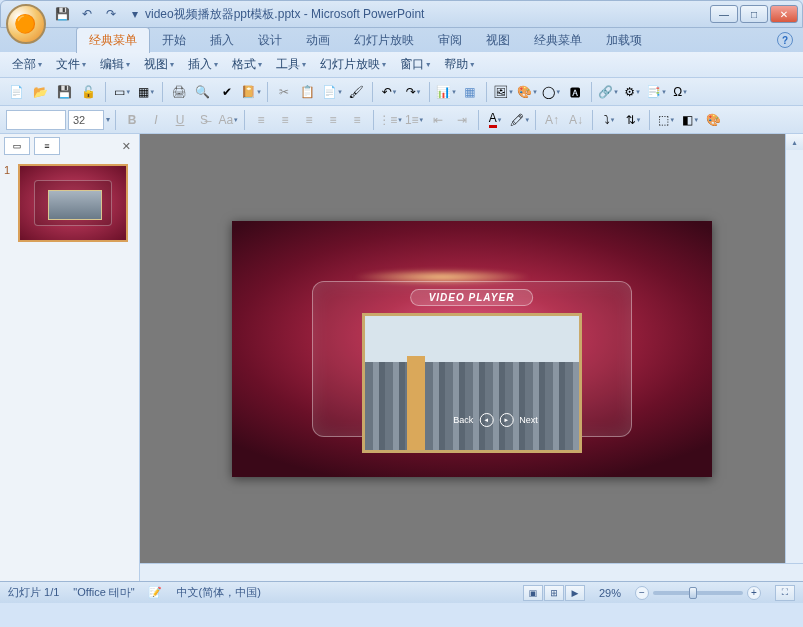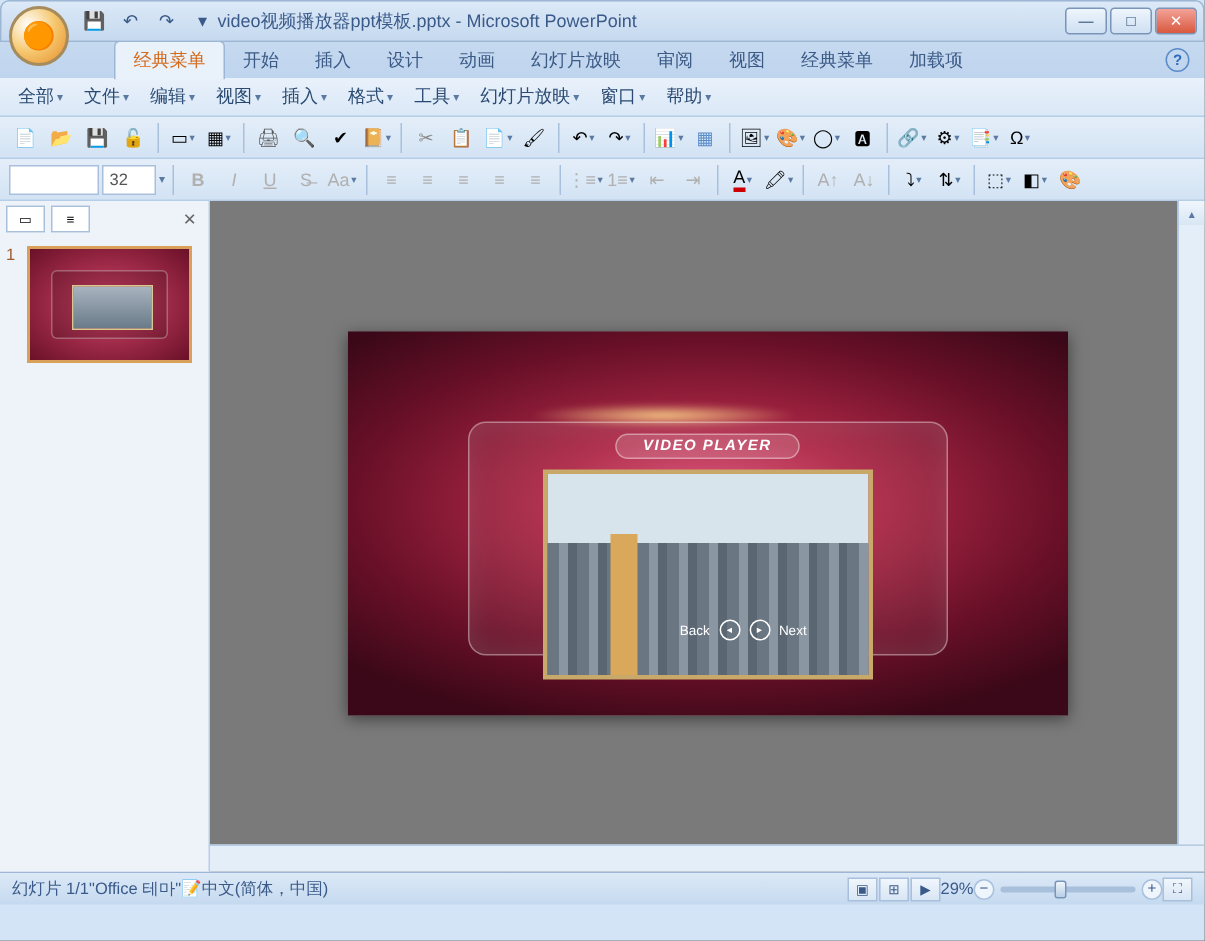--- a/index.html
+++ b/index.html
@@ -60,21 +60,21 @@
 .vp-label { position:absolute; top:68px; left:50%; transform:translateX(-50%); background:rgba(255,255,255,0.15); border:1px solid rgba(255,255,255,0.4); border-radius:10px; padding:2px 18px; color:#fff; font-size:10px; font-style:italic; font-weight:bold; letter-spacing:1px; }
 .photo { position:absolute; top:92px; left:130px; width:220px; height:140px; border:3px solid #c9a96a; background: linear-gradient(to bottom, #d8e4ec 0%, #d8e4ec 35%, #9aa6b0 35%, #7a8690 50%, #8a96a0 100%); }
 .photo::before { content:""; position:absolute; bottom:0; left:0; right:0; height:65%; background: repeating-linear-gradient(90deg, #6a7682 0 8px, #8a96a2 8px 14px, #5a6672 14px 20px); }
 .photo::after { content:""; position:absolute; bottom:0; left:20%; width:18px; height:70%; background:#daa85a; }
 .controls { position:absolute; bottom:50px; left:50%; transform:translateX(-50%); display:flex; align-items:center; gap:6px; color:#fff; font-size:9px;margin-left:24px; }
 .controls .cbtn { width:14px; height:14px; border:1px solid #fff; border-radius:50%; display:flex;align-items:center;justify-content:center; font-size:7px; cursor:pointer; }
 
 .notes { height: 50px; background: #fff; border-top: 1px solid #b6cde8; padding: 6px 10px; color: #555; font-size: 14px; }
 
 
-.statusbar { height: 22px; background: linear-gradient(#dce9f7,#c5d9ef); display: flex; align-items: center; padding: 0 8px; font-size: 11px; color: #3a5a8a; gap: 0; border-top:1px solid #9db6d4; }
+.statusbar { height: 22px; background: linear-gradient(#dce9f7,#c5d9ef); display: flex; align-items: center; padding: 0 8px; font-size: 11px; color: #3a5a8a; gap: 14px; border-top:1px solid #9db6d4; }
 .stat-sep { flex:1; }
 .view-btns { display:flex; gap:1px; }
 .vbtn { width:20px; height:16px; border:1px solid #a8c0dc; background:linear-gradient(#f0f6fc,#d8e6f4); display:flex;align-items:center;justify-content:center;font-size:9px;cursor:pointer; }
 .zoom { display:flex; align-items:center; gap:4px; }
 .zoom-slider { width:90px; height:4px; background:#a8c0dc; position:relative; border-radius:2px; }
 .zoom-thumb { position:absolute; left:40%; top:-4px; width:8px; height:12px; background:linear-gradient(#f0f6fc,#b8cee6); border:1px solid #7a95b8; border-radius:2px; cursor:pointer; }
 .zbtn { width:14px; height:14px; border:1px solid #a8c0dc; border-radius:50%; display:flex;align-items:center;justify-content:center;font-size:10px;cursor:pointer; background:#eef5fc; }
 
 
 .i-new{color:#e8a03a}.i-open{color:#e8c05a}.i-save{color:#4a6ab8}.i-print{color:#555}

